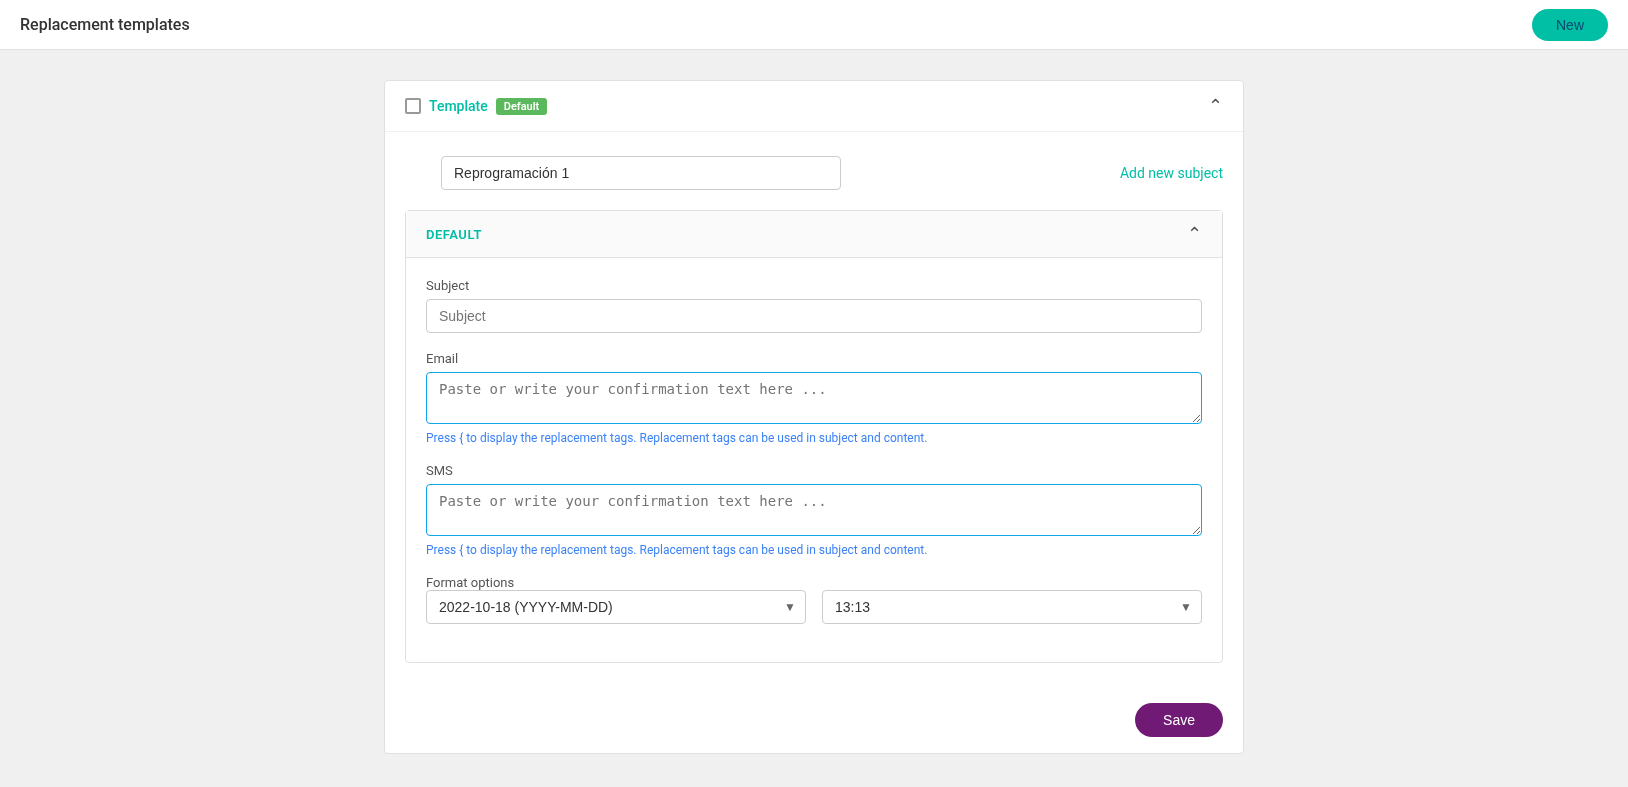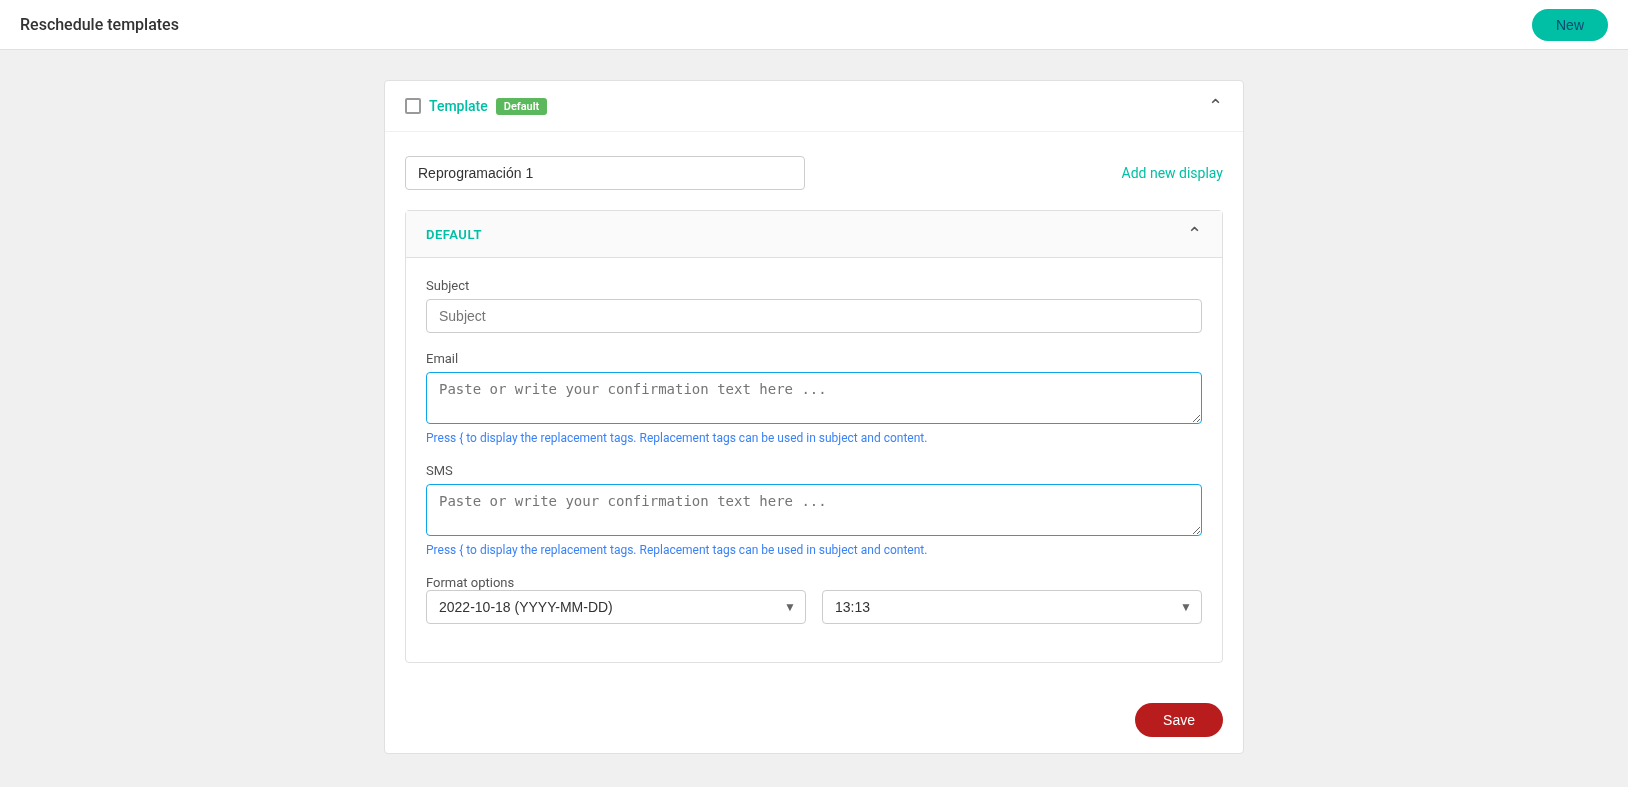--- a/index.html
+++ b/index.html
@@ -88,20 +88,21 @@
       align-items: center;
     }
     .card-body {
       padding: 24px 20px;
     }
     .name-row {
       display: flex;
       align-items: center;
       justify-content: space-between;
       margin-bottom: 20px;
+      margin-left: 36px;
     }
     .name-input {
       border: 1px solid #ccc;
       border-radius: 4px;
       padding: 8px 12px;
       font-size: 14px;
       width: 400px;
       color: #333;
       outline: none;
     }
@@ -197,35 +198,35 @@
       pointer-events: none;
       color: #666;
       font-size: 12px;
     }
     .card-footer {
       padding: 16px 20px;
       display: flex;
       justify-content: flex-end;
     }
     .save-btn {
-      background: #b91c1c;
+      background: #701a75;
       color: #fff;
       border: none;
       border-radius: 20px;
       padding: 9px 28px;
       font-size: 14px;
       font-weight: 500;
       cursor: pointer;
     }
   </style>
 </head>
 <body>
 
 <div class="top-bar">
-  <span class="page-title">Reschedule templates</span>
+  <span class="page-title">Replacement templates</span>
   <button class="new-btn">New</button>
 </div>
 
 <div class="main-content">
   <div class="card">
 
     <div class="card-header">
       <div class="card-header-left">
         <div class="checkbox"></div>
         <span class="template-label">Template</span>
@@ -233,21 +234,21 @@
       </div>
       <button class="collapse-btn">
         <span>⌃</span>
       </button>
     </div>
 
     <div class="card-body">
 
       <div class="name-row">
         <input class="name-input" type="text" value="Reprogramación 1" style="">
-        <a class="add-lang-link">Add new display</a>
+        <a class="add-lang-link">Add new subject</a>
       </div>
 
       <div class="default-section">
         <div class="section-header">
           <span class="section-title">DEFAULT</span>
           <button class="collapse-btn">
             <span>⌃</span>
           </button>
         </div>
 

